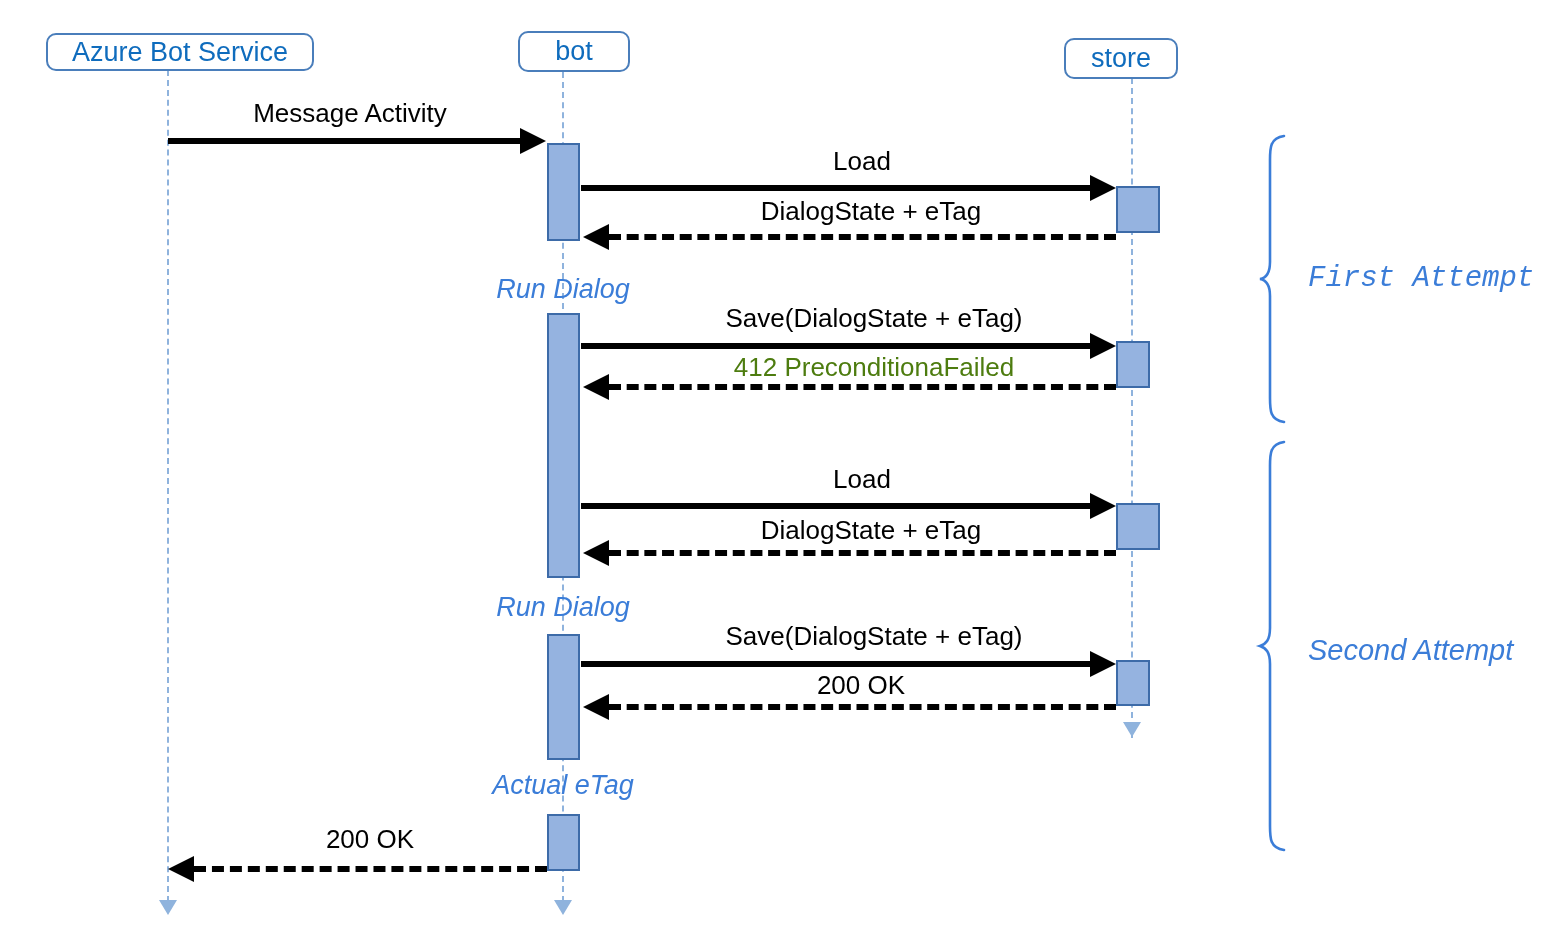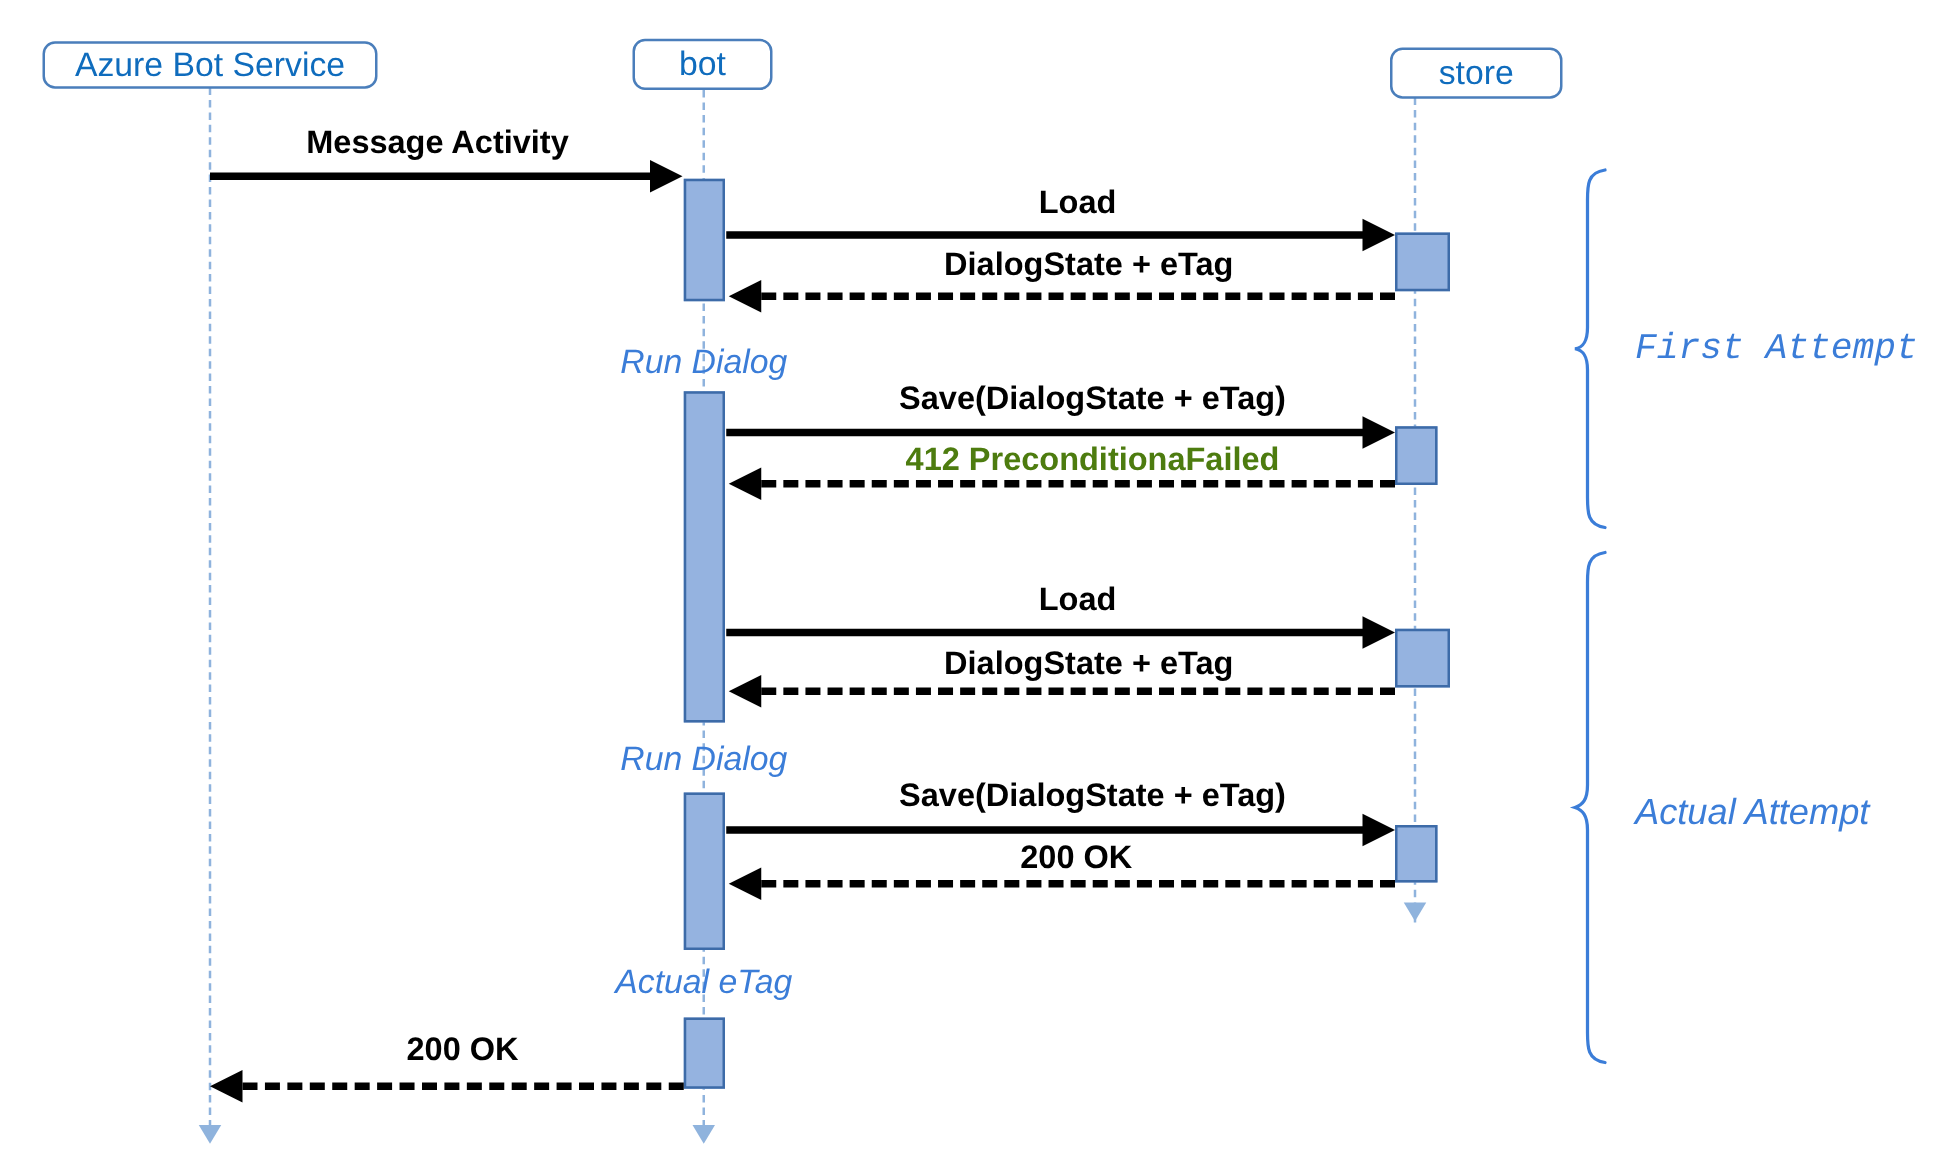--- a/index.html
+++ b/index.html
@@ -25,20 +25,21 @@
     border: 2px solid #4a7ebb;
     border-radius: 10px;
     background: #ffffff;
     color: #0f6cbd;
     font-size: 27px;
     display: flex;
     align-items: center;
     justify-content: center;
     white-space: nowrap;
     letter-spacing: 0px;
+    margin-left: 12px;
   }
   
   .lifeline {
     position: absolute;
     width: 0;
     border-left: 2px dashed #8fb3dd;
   }
   .lifeline-arrow {
     position: absolute;
     width: 0;
@@ -75,21 +76,21 @@
     position: absolute;
     width: 0;
     height: 0;
     border-top: 13px solid transparent;
     border-bottom: 13px solid transparent;
     border-right: 26px solid #000000;
   }
   .msg-label {
     position: absolute;
     font-size: 26px;
-    font-weight: bold;
+    font-weight: normal;
     color: #000000;
     white-space: nowrap;
     text-align: center;
     transform: translateX(-50%);
   }
   .msg-label.error {
     color: #4d7c0f;
   }
   
   .note {
@@ -131,21 +132,21 @@
   <div class="lifeline-arrow" style="left:1123px; top:722px;"></div>
 
   <div class="participant" style="left:34px; top:33px; width:268px; height:38px;">
     <span>Azure Bot Service</span>
   </div>
 
   <div class="participant" style="left:506px; top:31px; width:112px; height:41px;">
     <span>bot</span>
   </div>
 
-  <div class="participant" style="left:1112px; top:38px; width:138px; height:41px;justify-content:center;">
+  <div class="participant" style="left:1052px; top:38px; width:114px; height:41px;justify-content:center;">
     <span>store</span>
   </div>
 
   <div class="activation" style="left:547px; top:143px; width:33px; height:98px;"></div>
   <div class="activation" style="left:547px; top:313px; width:33px; height:265px;"></div>
   <div class="activation" style="left:547px; top:634px; width:33px; height:126px;"></div>
   <div class="activation" style="left:547px; top:814px; width:33px; height:57px;"></div>
 
   <div class="activation" style="left:1116px; top:186px; width:44px; height:47px;"></div>
   <div class="activation" style="left:1116px; top:341px; width:34px; height:47px;"></div>
@@ -203,15 +204,15 @@
       <path d="M26 2 C12 4 12 14 12 26 L12 128 C12 140 8 144 2 145 C8 146 12 150 12 162 L12 264 C12 276 12 286 26 288" stroke="#3b7dd8" stroke-width="2.6" fill="none" stroke-linecap="round"></path>
     </svg>
   </div>
   <div class="group-label" style="left:1308px; top:262px;font-family:Liberation Mono, monospace;">First Attempt</div>
 
   <div class="brace" style="left:1258px; top:440px; width:36px; height:412px;">
     <svg width="36" height="412" viewBox="0 0 36 412" fill="none" xmlns="http://www.w3.org/2000/svg">
       <path d="M26 2 C12 4 12 14 12 26 L12 188 C12 200 8 204 2 206 C8 208 12 212 12 224 L12 386 C12 398 12 408 26 410" stroke="#3b7dd8" stroke-width="2.6" fill="none" stroke-linecap="round"></path>
     </svg>
   </div>
-  <div class="group-label" style="left:1308px; top:634px;">Actual Attempt</div>
+  <div class="group-label" style="left:1308px; top:634px;">Second Attempt</div>
 
 </div>
 
 </body></html>

